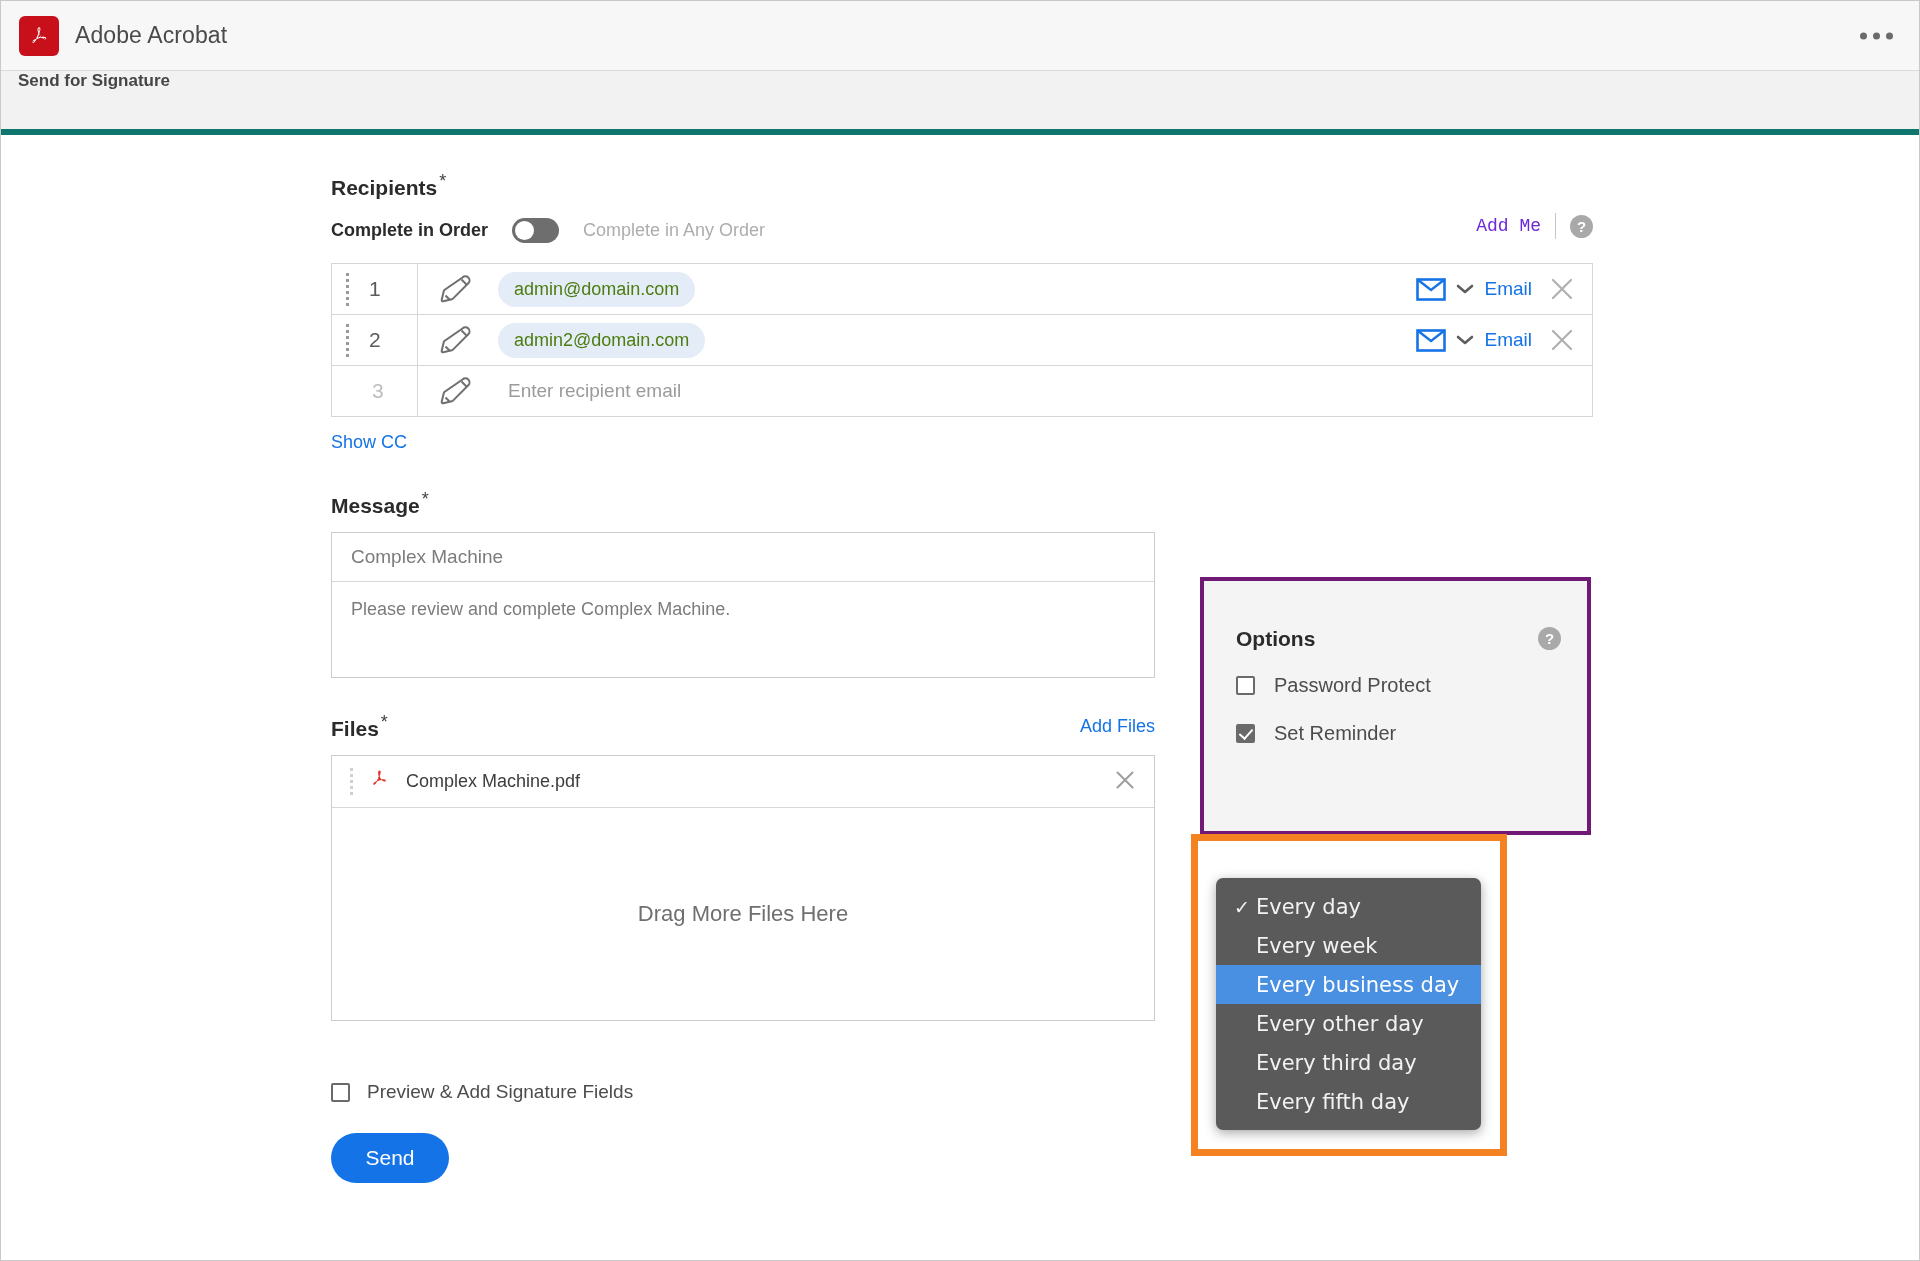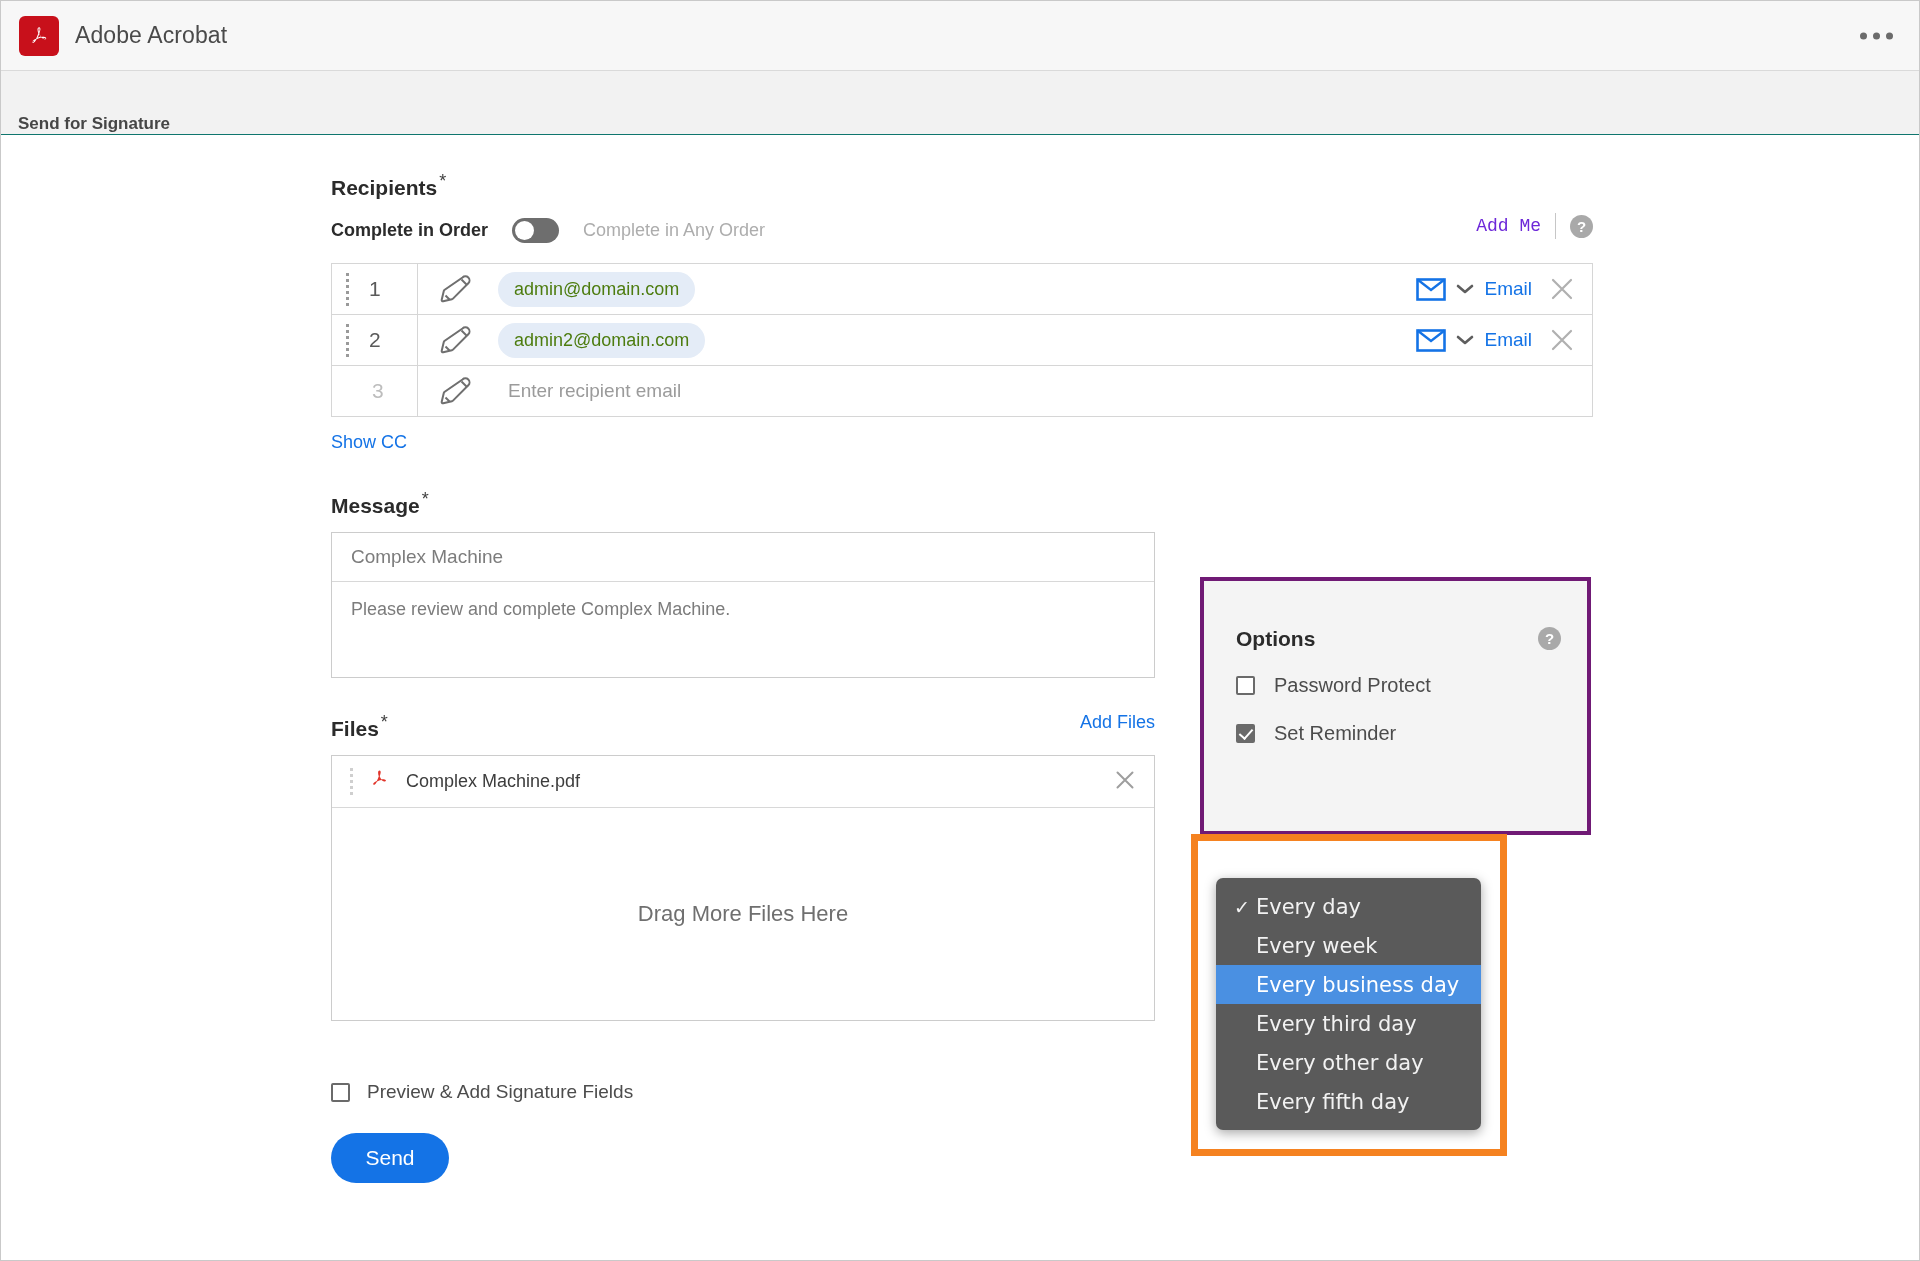--- a/index.html
+++ b/index.html
@@ -40,22 +40,22 @@
     transform: translateY(-50%);
     display: flex; gap: 6px; cursor: pointer;
   }
   .kebab i { width: 7px; height: 7px; border-radius: 50%; background: #6b6b6b; display: block; }
 
   
   .subheader {
     position: absolute; left: 0; top: 70px;
     width: 100%; height: 64px;
     background: #f2f2f2;
-    border-bottom: 1px solid #0f766e;
-    display: flex; align-items: flex-end;
+    border-bottom: 6px solid #0f766e;
+    display: flex; align-items: flex-start;
   }
   .subheader-title {
     margin-left: 17px; font-size: 17px; font-weight: bold; color: #464646;
   }
 
   
   .content { position: absolute; left: 0; top: 135px; width: 100%; bottom: 0; background: #fff; border-radius: 26px; }
 
   .col-left { position: absolute; left: 330px; top: 35px; width: 1262px; }
 
@@ -123,21 +123,21 @@
     height: 49px; display: flex; align-items: center;
     padding: 0 19px; font-size: 19px; color: #7c7c7c;
     border-bottom: 1px solid #d8d8d8;
   }
   .msg-body {
     height: 95px; padding: 15px 19px; font-size: 18px; color: #7c7c7c; line-height: 1.4;
   }
 
   
   .files-block { margin-top: 34px; width: 824px; position: relative; }
-  .files-head { display: flex; align-items: flex-start; justify-content: space-between; }
+  .files-head { display: flex; align-items: center; justify-content: space-between; }
   .add-files { font-size: 18px; color: #1473e6; cursor: pointer; }
   .files-box { margin-top: 14px; border: 1px solid #cccccc; background: #fff; }
   .file-row {
     height: 52px; display: flex; align-items: center;
     border-bottom: 1px solid #d8d8d8; padding: 0 18px;
   }
   .file-grip { display: flex; flex-direction: column; gap: 3px; margin-right: 14px; }
   .file-grip i { width: 3px; height: 3px; background: #cfcfcf; display: block; }
   .file-name { font-size: 18px; color: #3d3d3d; margin-left: 14px; }
   .file-x { margin-left: auto; cursor: pointer; }
@@ -425,25 +425,25 @@
       <div class="dd-item">
         <span class="tick"></span>
         <span>Every week</span>
       </div>
       <div class="dd-item highlight">
         <span class="tick"></span>
         <span>Every business day</span>
       </div>
       <div class="dd-item">
         <span class="tick"></span>
-        <span>Every third day</span>
+        <span>Every other day</span>
       </div>
       <div class="dd-item">
         <span class="tick"></span>
-        <span>Every other day</span>
+        <span>Every third day</span>
       </div>
       <div class="dd-item">
         <span class="tick"></span>
         <span>Every fifth day</span>
       </div>
     </div>
 
   </div>
 </div>
 

